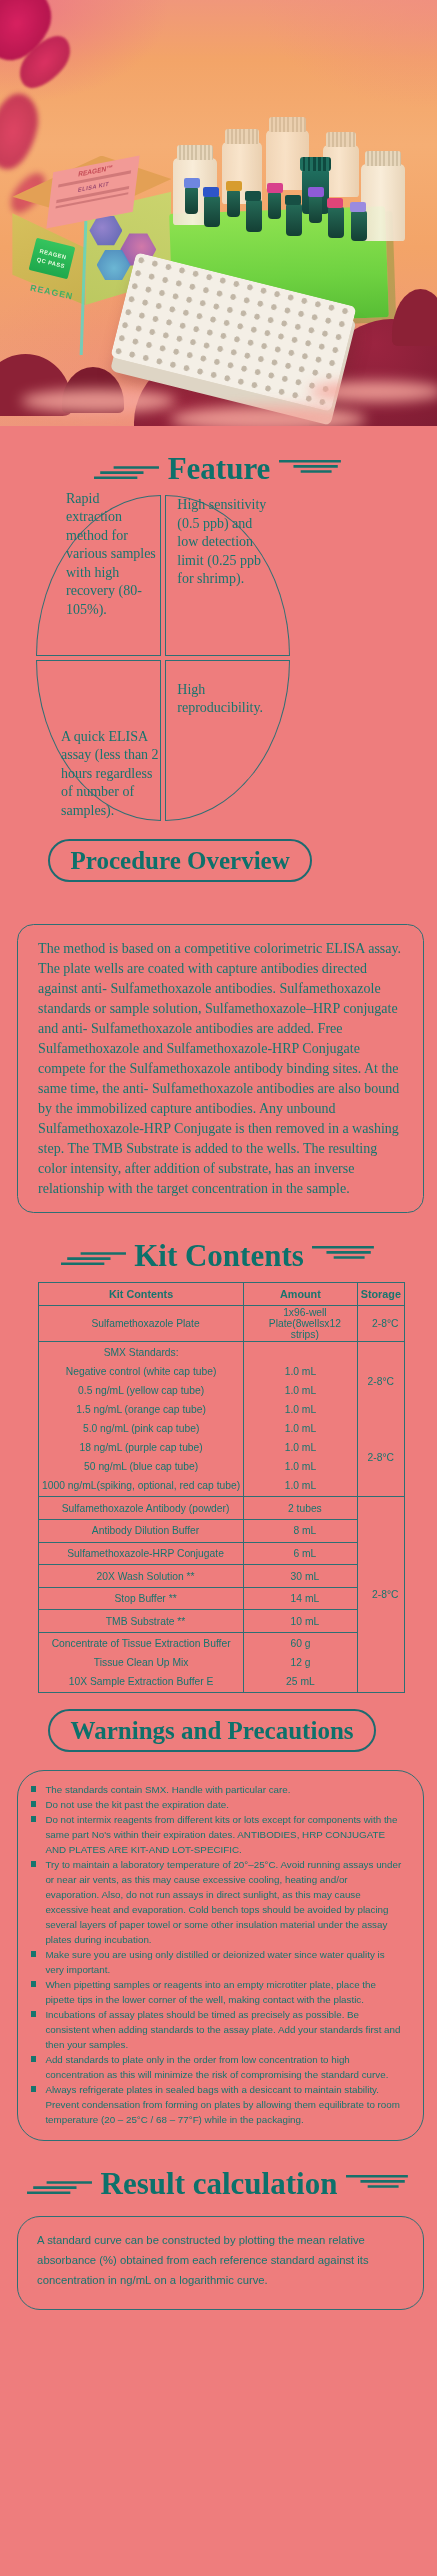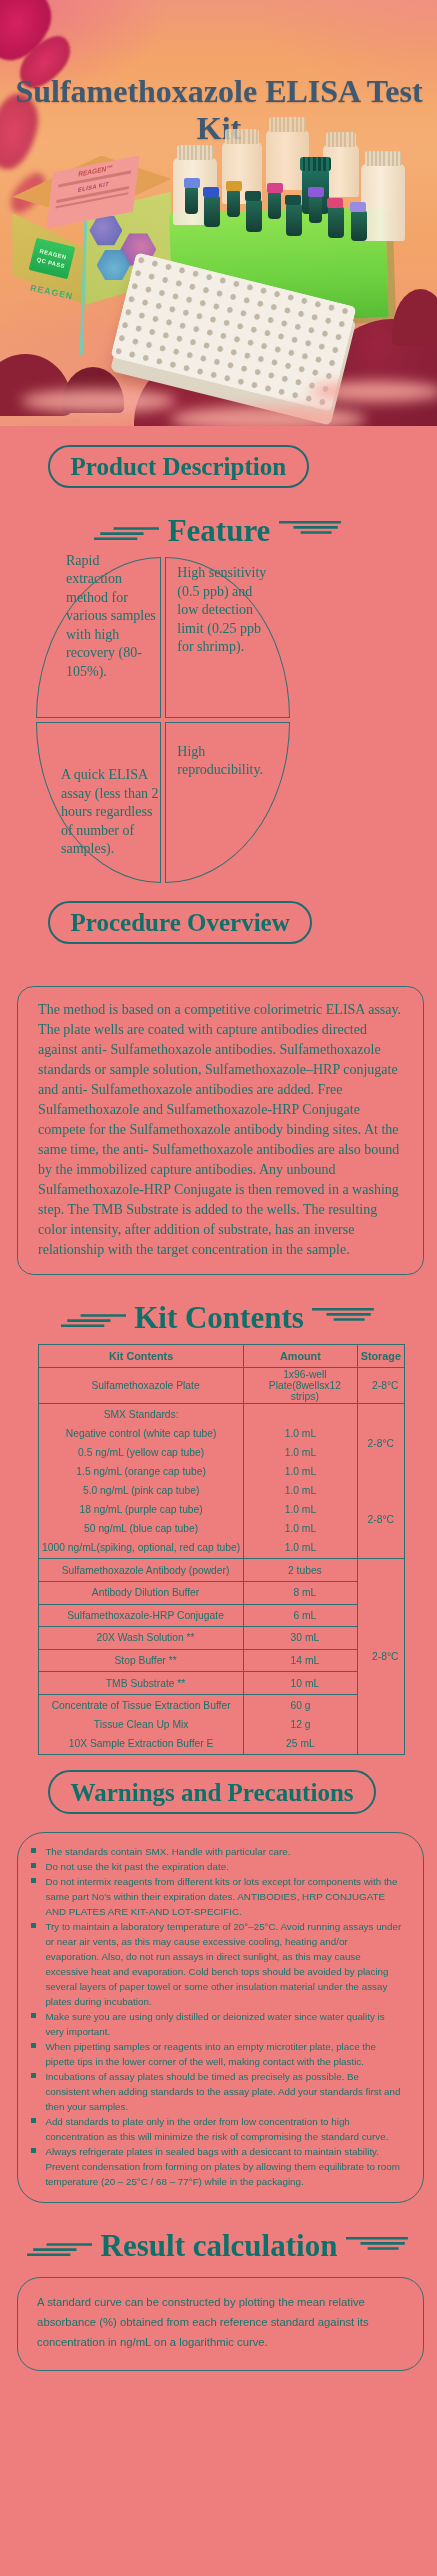--- a/index.html
+++ b/index.html
@@ -95,22 +95,22 @@
   .fancy-heading{display:flex;align-items:center;justify-content:center;gap:7.2px;margin-top:25px;}
   .fancy-heading .txt{font-weight:bold;font-size:31px;color:#0d716b;}
   .fl{flex:none;}
   
   .feature-grid{display:grid;grid-template-columns:125px 125px;grid-template-rows:161px 161px;gap:4px;
     margin:8.2px 0 0 36px;width:258px;}
   .fc{border:1.5px solid #2e6f74;box-sizing:border-box;padding:6.2px;color:#17756e;font-size:14px;line-height:18.5px;
     display:flex;}
   .fc p{margin:0;}
   .fc.tl{border-top-left-radius:100% 100%;align-items:flex-end;padding:0 3.1px 36px 29px;}
-  .fc.tr{border-top-right-radius:100% 100%;align-items:center;padding:0 20.6px 54px 11.3px;}
-  .fc.bl{border-bottom-left-radius:100% 100%;align-items:center;padding:19.6px 1px 0 24px;}
+  .fc.tr{border-top-right-radius:100% 100%;align-items:flex-start;padding:0 20.6px 54px 11.3px;}
+  .fc.bl{border-bottom-left-radius:100% 100%;align-items:flex-end;padding:19.6px 1px 0 24px;}
   .fc.br{border-bottom-right-radius:100% 100%;align-items:flex-start;padding:19.6px 15.5px 0 11.3px;}
   .proc-box{margin-top:42px;padding:13.4px 20.6px;}
   .proc-text{font-size:14px;line-height:20px;color:#17756e;margin:0;}
   
   .kit-table{border-collapse:collapse;margin:8.2px 0 0 38px;width:367px;
     font-family:"Liberation Sans",sans-serif;color:#17756e;font-size:10.3px;text-align:center;}
   .kit-table th,.kit-table td{border:1px solid #2e6f74;padding:1px 3.1px;}
   .kit-table th{font-size:10.8px;padding:5.2px 3.1px;}
   .kit-table .cell-line{height:19px;line-height:19px;white-space:nowrap;}
   .kit-table td.storage-split{vertical-align:top;}
@@ -131,21 +131,20 @@
 <body>
 
 <div class="page">
 
   <section class="hero">
     <div class="leaf l1"></div>
     <div class="leaf l2"></div>
     <div class="leaf l3"></div>
     <div class="leaf l4"></div>
 
-    <h1 class="hero-title">Sulfamethoxazole ELISA Test Kit</h1>
 
     <div class="kit-box">
       <div class="box-top"></div>
       <div class="box-front"></div>
       <div class="box-side"></div>
       <div class="box-edge"></div>
       <div class="hexes">
         <div class="hex h1"></div>
         <div class="hex h2"></div>
         <div class="hex h3"></div>
@@ -188,23 +187,20 @@
     <div class="mound m4"></div>
     <div class="mound m5"></div>
     <div class="microplate"></div>
     <div class="mist s1"></div>
     <div class="mist s2"></div>
     <div class="mist s3"></div>
   </section>
 
   <main class="content">
 
-    <div class="pill-wrap">
-      <div class="pill">Product Description</div>
-    </div>
 
     <div class="fancy-heading">
       <svg class="fl" width="67" height="25" viewBox="0 0 130 48">
         <path d="M2 40 H86 M14 30 H98 M40 20 H128" stroke="#17706b" stroke-width="5" fill="none"></path>
       </svg>
       <span class="txt">Feature</span>
       <svg class="fl" width="67" height="25" viewBox="0 0 130 48">
         <path d="M2 8 H122 M30 18 H116 M44 28 H104" stroke="#17706b" stroke-width="5" fill="none"></path>
       </svg>
     </div>

